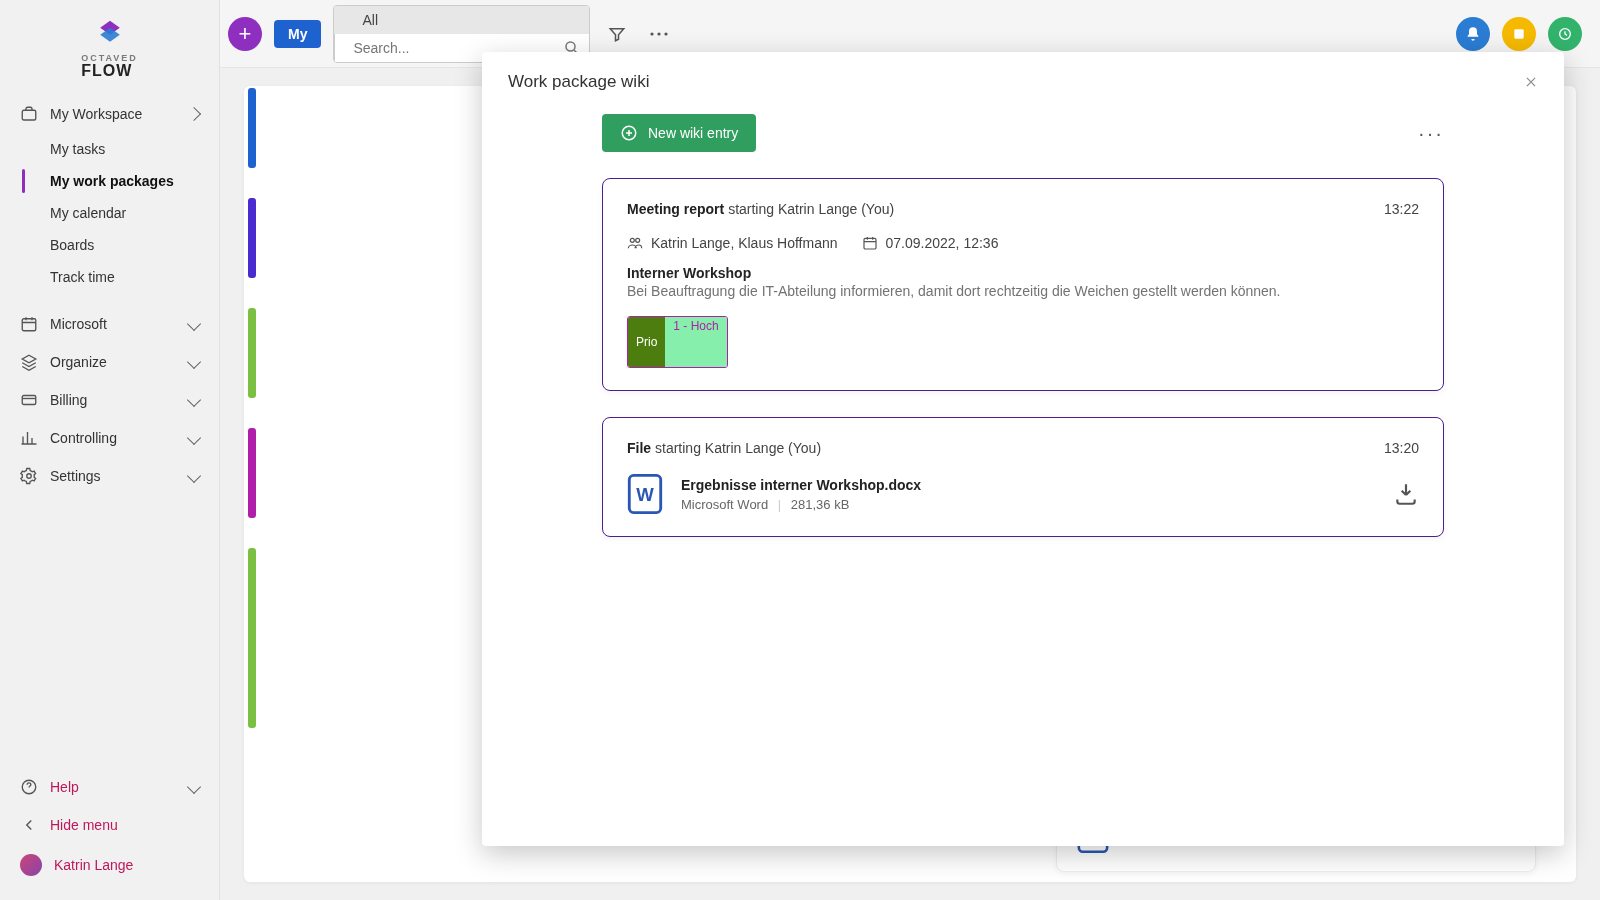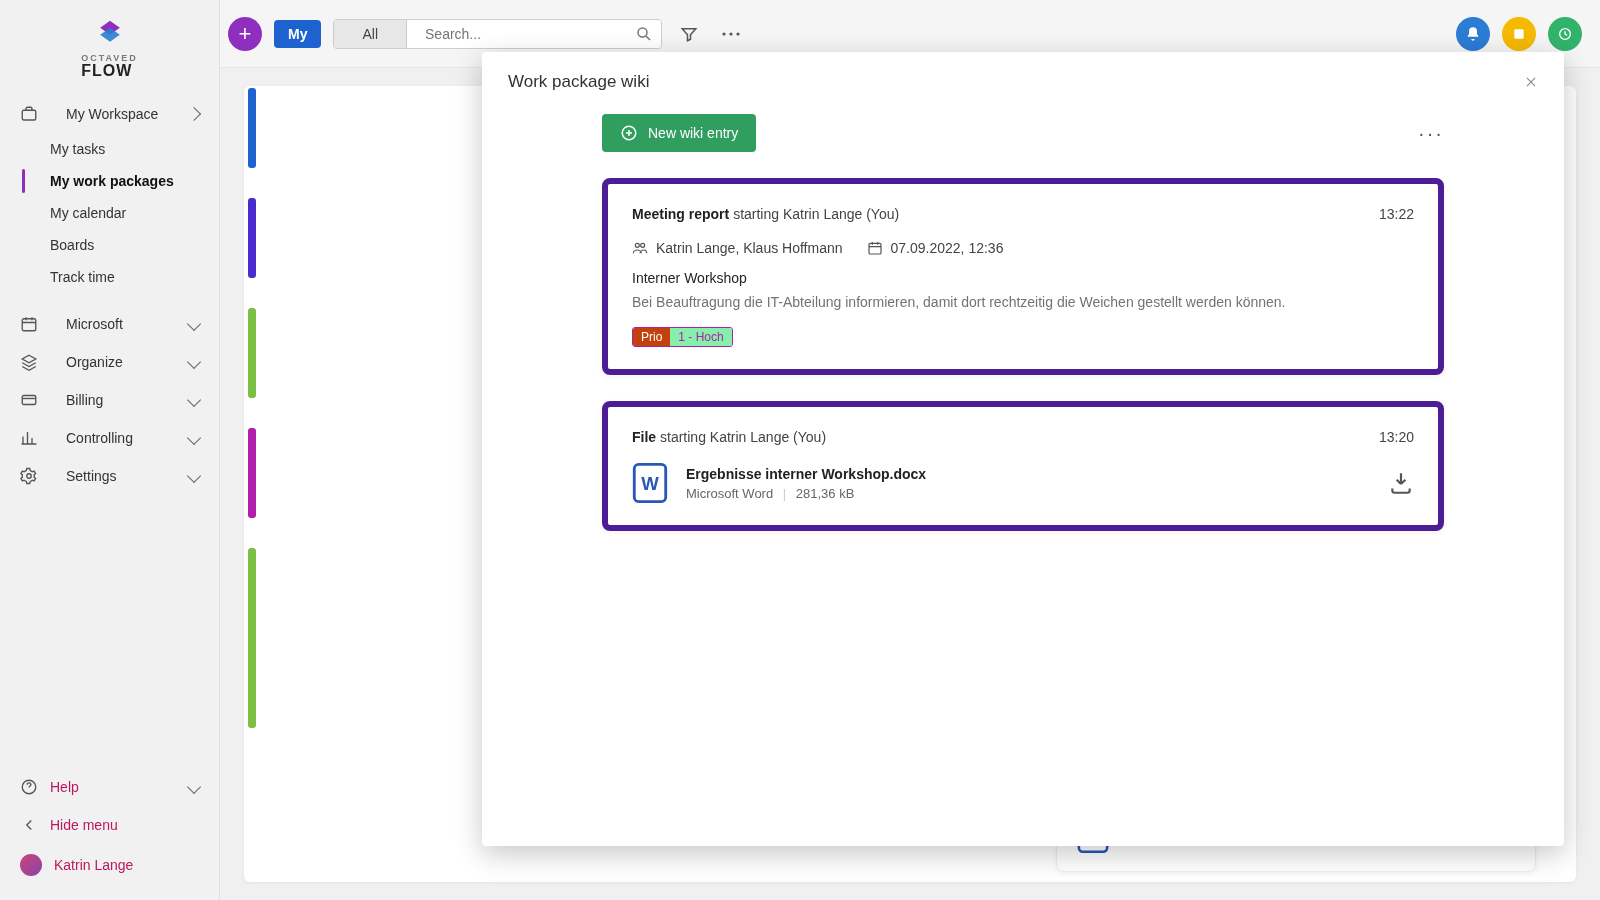--- a/index.html
+++ b/index.html
@@ -30,21 +30,21 @@
 .logo-text .brand-top { color: #7a7a7a; font-size: 9px; letter-spacing: 2px; }
 .logo-text .brand-bot { color: #222; font-size: 16px; }
 
 .nav-section { padding: 6px 0; }
 .nav-header, .nav-item {
   display: flex; align-items: center; gap: 12px;
   padding: 10px 20px; cursor: pointer;
   color: #333;
 }
 .nav-header { font-weight: 500; justify-content: space-between; }
-.nav-header .left { display: flex; align-items: center; gap: 28px; }
+.nav-header .left { display: flex; align-items: center; gap: 12px; }
 .nav-sub { padding-left: 50px; display: block; }
 .nav-sub-item { padding: 8px 0; cursor: pointer; color: #333; position: relative; }
 .nav-sub-item.active { font-weight: 700; color: #111; }
 .nav-sub-item.active::before {
   content: ""; position: absolute; left: -28px; top: 4px; bottom: 4px;
   width: 3px; background: #8e2fbf; border-radius: 2px;
 }
 .chev { width: 10px; height: 10px; border-right: 1.5px solid #666; border-bottom: 1.5px solid #666; transform: rotate(-45deg); }
 .chev.down { transform: rotate(45deg); }
 
@@ -65,21 +65,21 @@
   gap: 12px;
 }
 .add-btn {
   width: 34px; height: 34px; border-radius: 50%;
   background: #8e2fbf; color: #fff;
   display: flex; align-items: center; justify-content: center;
   font-size: 22px; cursor: pointer;
   margin-left: -10px;
 }
 .pill-my { background: #1e62d0; color: #fff; padding: 6px 14px; border-radius: 4px; font-weight: 600; cursor: pointer; }
-.pill-all-wrap { display: flex; border: 1px solid #ccc; border-radius: 4px; overflow: hidden; }
+.pill-all-wrap { display: flex; border: 1px solid #ccc; border-radius: 4px; overflow: hidden; flex-direction: column; }
 .pill-all { background: #e7e7e7; padding: 6px 28px; cursor: pointer; color: #444; font-weight: 500; }
 .search-box { display: flex; align-items: center; background: #fff; border-left: 1px solid #ccc; padding: 0 8px; }
 .search-box input { border: none; outline: none; padding: 6px 10px; width: 220px; font-size: 14px; }
 .topbar-icons-right { margin-left: auto; display: flex; gap: 12px; }
 .circ { width: 34px; height: 34px; border-radius: 50%; display: flex; align-items: center; justify-content: center; color: #fff; cursor: pointer; }
 .circ.blue { background: #2b7cd3; }
 .circ.yellow { background: #f5b900; }
 .circ.green { background: #32b36c; }
 .filter-ico, .more-ico { color: #555; cursor: pointer; padding: 6px; }
 
@@ -129,34 +129,34 @@
 
 .new-entry-row { display: flex; justify-content: space-between; align-items: center; margin-bottom: 26px; }
 .new-entry-btn {
   background: #2f9e5f; color: #fff; padding: 10px 18px;
   border-radius: 4px; display: flex; align-items: center; gap: 10px;
   cursor: pointer; font-weight: 500;
 }
 .dots { color: #555; font-size: 20px; cursor: pointer; letter-spacing: 2px; }
 
 .wiki-card {
-  border: 6px solid #4c1d95; border-radius: 8px;
+  border: 1px solid #4c1d95; border-radius: 8px;
   padding: 22px 24px; margin-bottom: 26px;
   box-shadow: 0 2px 6px rgba(0,0,0,0.05);
 }
 .wiki-head-row { display: flex; justify-content: space-between; margin-bottom: 18px; }
 .wiki-head-left { color: #444; }
 .wiki-head-left b { font-weight: 700; color: #222; }
 .wiki-time { color: #444; }
 .meta-row { display: flex; gap: 24px; align-items: center; color: #444; margin-bottom: 14px; }
 .meta-row .mi { display: flex; align-items: center; gap: 8px; }
-.wiki-sub { font-weight: 400; margin-bottom: 6px; }
+.wiki-sub { font-weight: 700; }
 .wiki-text { color: #737373; line-height: 1.5; margin-bottom: 14px; }
 .prio-badge { display: inline-flex; border: 1px solid #b01eaa; border-radius: 3px; overflow: hidden; font-size: 12px; }
-.prio-badge .p1 { background: #c2410c; color: #fff; padding: 2px 8px; }
+.prio-badge .p1 { background: #4d7c0f; color: #fff; padding: 18px 8px; }
 .prio-badge .p2 { background: #86efac; color: #b01eaa; padding: 2px 8px; }
 
 .file-row { display: flex; align-items: center; gap: 18px; }
 .file-ico { width: 36px; height: 40px; }
 .file-info .fn { font-weight: 700; color: #222; margin-bottom: 4px; }
 .file-info .fd { color: #666; font-size: 13px; }
 .dl-ico { margin-left: auto; color: #444; cursor: pointer; }
 
 
 .bg-detail { position: absolute; right: 40px; width: 480px; color: #333; }

